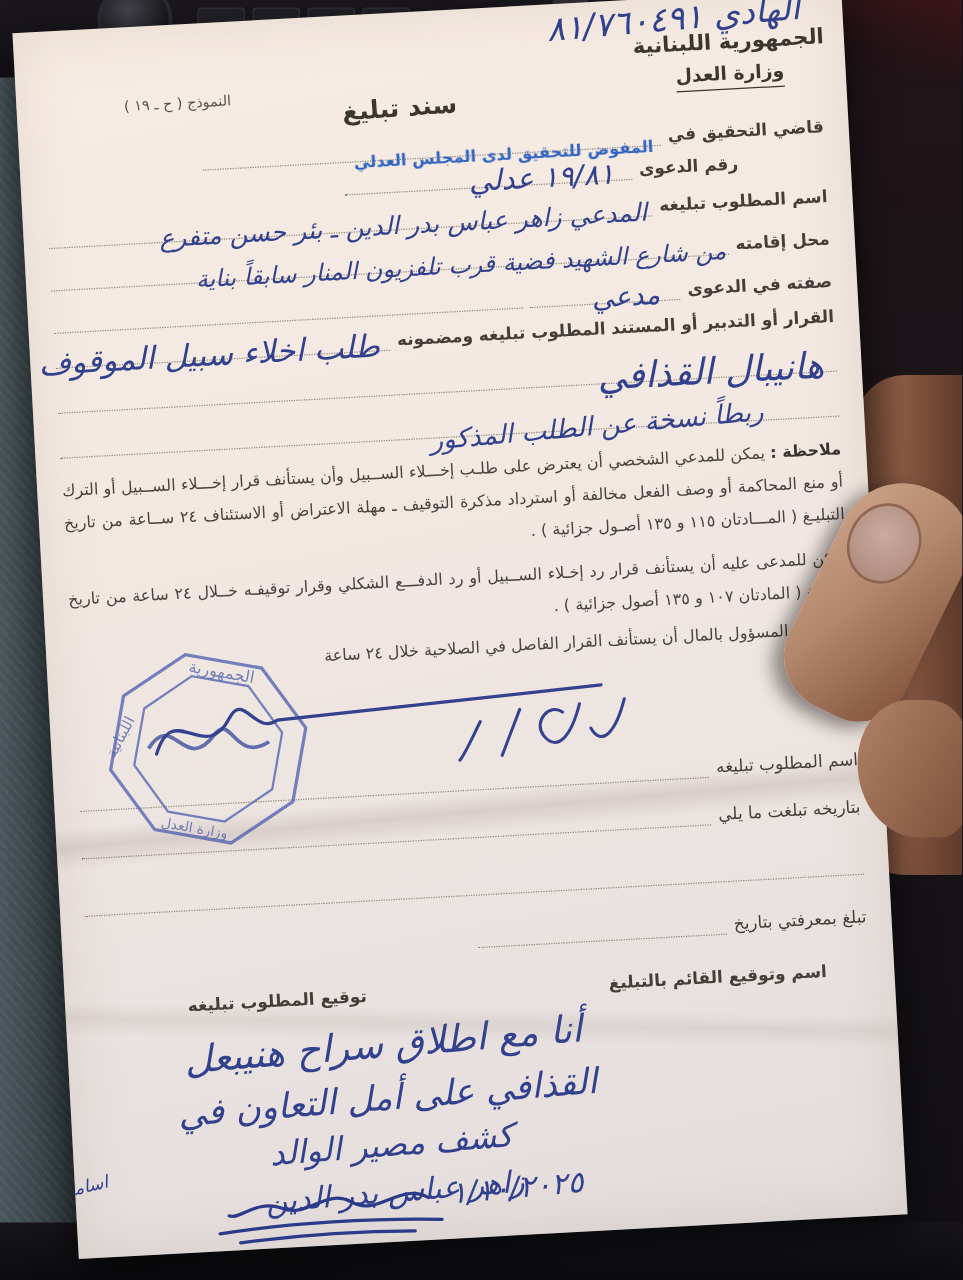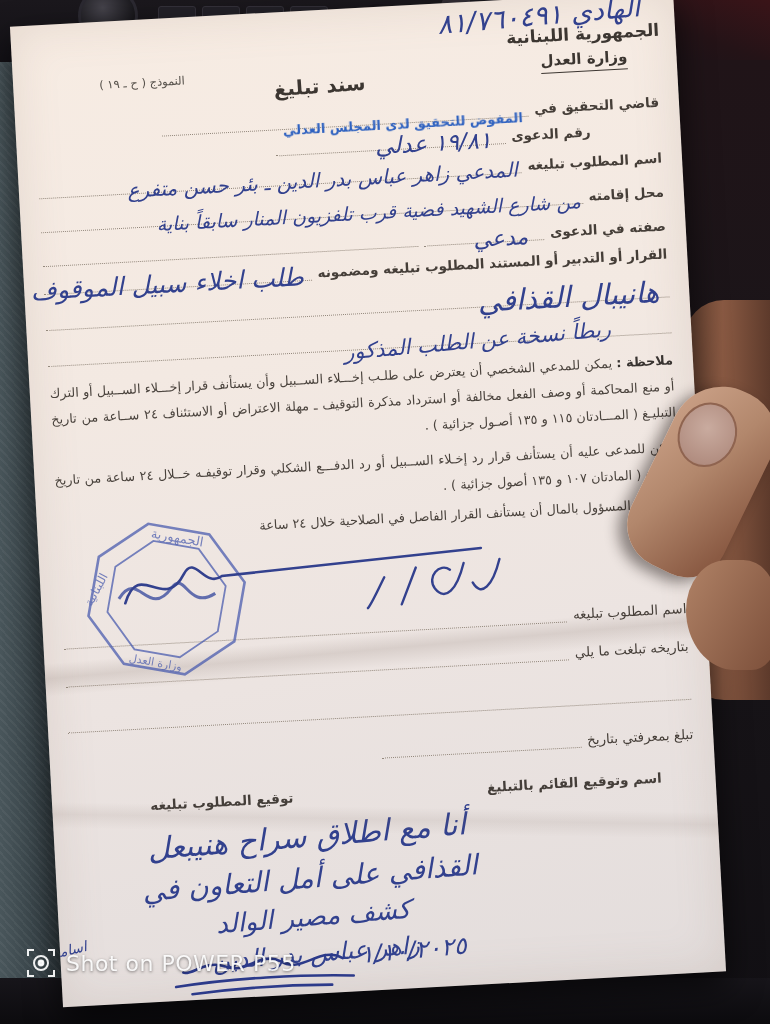--- a/index.html
+++ b/index.html
@@ -260,24 +260,14 @@
     <div class="date-bottom hw">١/١٠/٢٠٢٥</div>
 
     <div class="corner-note hw">اسامة</div>
   </div>
 
   <div class="thumb">
     <div class="nail"></div>
   </div>
   <div class="finger"></div>
 
-  <div class="watermark">
-    <svg width="30" height="30" viewBox="0 0 30 30">
-      <g stroke="rgba(255,255,255,.92)" stroke-width="2" fill="none">
-        <circle cx="15" cy="15" r="7"></circle>
-        <circle cx="15" cy="15" r="2.4" fill="rgba(255,255,255,.92)"></circle>
-        <path d="M2,8 V2 H8 M22,2 H28 V8 M28,22 V28 H22 M8,28 H2 V22"></path>
-      </g>
-    </svg>
-    <span>Shot on POWER P55</span>
-  </div>
 
 </div>
 
 </body></html>

